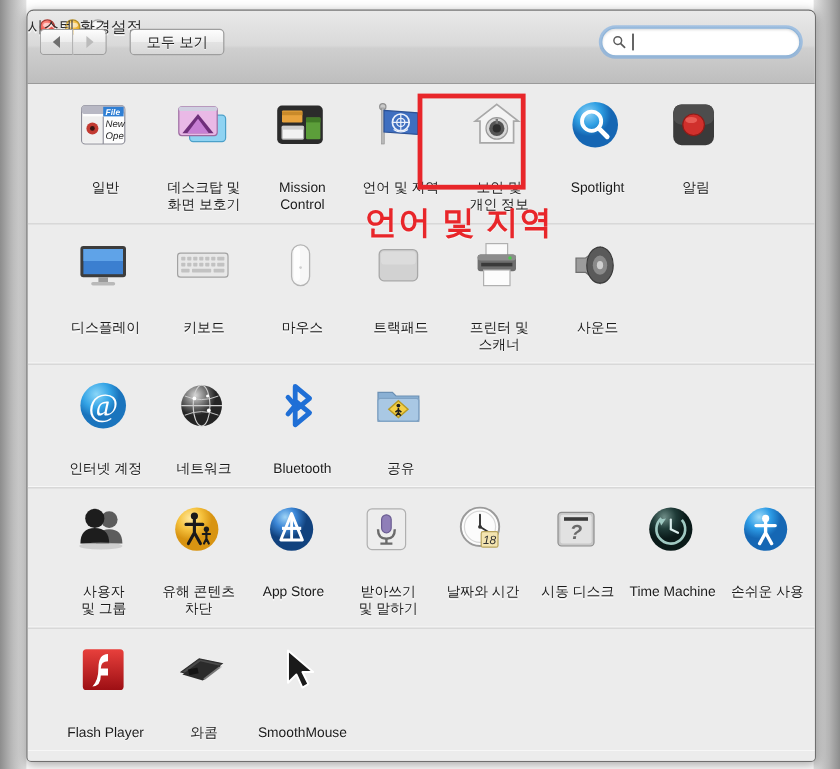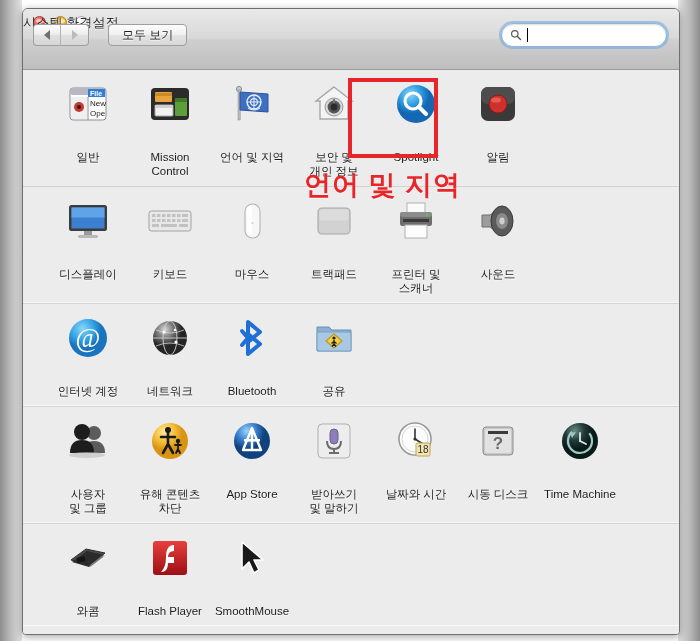--- a/index.html
+++ b/index.html
@@ -226,22 +226,22 @@
     cursor: default;
     position: relative;
   }
   .row .cell:first-child { margin-left: 24px; }
 
   .icon-box {
     width: 48px;
     height: 48px;
     display: flex;
     align-items: center;
-    justify-content: center;
     position: relative;
+    font-style: italic;
   }
   .cell-label {
     margin-top: 22px;
     font-size: 11.5px;
     line-height: 14px;
     color: #1b1b1b;
     text-align: center;
     white-space: pre-line;
     text-shadow: 0 1px 0 rgba(255,255,255,0.7);
   }
@@ -328,20 +328,33 @@
               <text x="24" y="34" font-size="8" fill="#222" font-family="Liberation Sans, sans-serif">Ope</text>
               <rect x="5" y="15" width="16" height="22" fill="#efefef"></rect>
               <circle cx="13" cy="25" r="5" fill="#c23a32"></circle>
               <circle cx="13" cy="25" r="2" fill="#3a1512"></circle>
               <line x1="22" y1="15" x2="22" y2="38" stroke="#8d8d98" stroke-width="1"></line>
             </svg>
           </div>
           <div class="cell-label">일반</div>
         </div>
 
+        <div class="cell">
+          <div class="icon-box">
+            <svg width="46" height="44" viewBox="0 0 46 44">
+              <rect x="12" y="14" width="30" height="22" rx="3" fill="#8fd3f2" stroke="#4ba0c9"></rect>
+              <rect x="3" y="7" width="32" height="24" rx="2.5" fill="#e9b9e6" stroke="#9c6aa0"></rect>
+              <polygon points="6,29 19,13 32,29" fill="#6f2f7a"></polygon>
+              <polygon points="10,29 19,17 28,29" fill="#c77fd4"></polygon>
+              <rect x="3" y="7" width="32" height="3.5" rx="1.5" fill="#cfcfe0"></rect>
+            </svg>
+          </div>
+          <div class="cell-label">데스크탑 및
+화면 보호기</div>
+        </div>
 
 
         <div class="cell">
           <div class="icon-box">
             <svg width="44" height="44" viewBox="0 0 44 44">
               <rect x="3" y="6" width="38" height="32" rx="4" fill="#2b2b2b"></rect>
               <rect x="7" y="10" width="17" height="10" rx="1" fill="#e8a33d"></rect>
               <rect x="7" y="11" width="17" height="3" fill="#c98a2a"></rect>
               <rect x="7" y="23" width="18" height="11" rx="1" fill="#f2f2f2" stroke="#aaa"></rect>
               <rect x="7" y="23" width="18" height="3" fill="#cfcfcf"></rect>
@@ -683,55 +696,72 @@
               <circle cx="22" cy="22" r="18" fill="url(#tmg)"></circle>
               <circle cx="22" cy="22" r="12" fill="none" stroke="#9fc9c2" stroke-width="2.2" stroke-dasharray="56 20" transform="rotate(-40 22 22)"></circle>
               <polygon points="12,14 18,13 14,19" fill="#9fc9c2"></polygon>
               <line x1="22" y1="22" x2="22" y2="14" stroke="#d9eceb" stroke-width="1.8" stroke-linecap="round"></line>
               <line x1="22" y1="22" x2="28" y2="25" stroke="#d9eceb" stroke-width="1.8" stroke-linecap="round"></line>
             </svg>
           </div>
           <div class="cell-label">Time Machine</div>
         </div>
 
+        <div class="cell">
+          <div class="icon-box">
+            <svg width="44" height="44" viewBox="0 0 44 44">
+              <defs>
+                <radialGradient id="acg" cx="35%" cy="22%">
+                  <stop offset="0%" stop-color="#9bd9f8"></stop>
+                  <stop offset="55%" stop-color="#2d9ce6"></stop>
+                  <stop offset="100%" stop-color="#1567b4"></stop>
+                </radialGradient>
+              </defs>
+              <circle cx="22" cy="22" r="18" fill="url(#acg)"></circle>
+              <circle cx="22" cy="13" r="3" fill="#ffffff"></circle>
+              <path d="M22 16 L22 25 M14 19 L30 19 M22 25 L17 34 M22 25 L27 34" stroke="#ffffff" stroke-width="2.8" fill="none" stroke-linecap="round"></path>
+            </svg>
+          </div>
+          <div class="cell-label">손쉬운 사용</div>
+        </div>
       </div>
 
       <div class="row">
-        <div class="cell">
-          <div class="icon-box">
-            <svg width="44" height="44" viewBox="0 0 44 44">
-              <polygon points="5,24 20,13 39,17 24,29" fill="#4a4a4a" stroke="#2e2e2e"></polygon>
-              <polygon points="6,26 21,15 38,19 23,31" fill="#2b2b2b"></polygon>
-              <rect x="11" y="21" width="8" height="5" fill="#141414" transform="rotate(-12 15 23)"></rect>
-              <line x1="24" y1="30" x2="37" y2="20" stroke="#777" stroke-width="1.6"></line>
-              <polygon points="37,20 39,19 38,21" fill="#bdbdbd"></polygon>
-            </svg>
-          </div>
-          <div class="cell-label">와콤</div>
-        </div>
-
         <div class="cell">
           <div class="icon-box">
             <svg width="44" height="44" viewBox="0 0 44 44">
               <defs>
                 <linearGradient id="flg" x1="0" y1="0" x2="0" y2="1">
                   <stop offset="0%" stop-color="#e8403c"></stop>
                   <stop offset="100%" stop-color="#9d0f14"></stop>
                 </linearGradient>
               </defs>
               <rect x="5" y="5" width="34" height="34" rx="3" fill="url(#flg)"></rect>
               <path d="M26 9 L26 15 Q20 15 20 21 L26 21 L26 27 L20 27 Q20 36 13 36 Q18 31 18 21 Q18 9 26 9 Z" fill="#ffffff"></path>
             </svg>
           </div>
           <div class="cell-label">Flash Player</div>
         </div>
 
         <div class="cell">
           <div class="icon-box">
             <svg width="44" height="44" viewBox="0 0 44 44">
+              <polygon points="5,24 20,13 39,17 24,29" fill="#4a4a4a" stroke="#2e2e2e"></polygon>
+              <polygon points="6,26 21,15 38,19 23,31" fill="#2b2b2b"></polygon>
+              <rect x="11" y="21" width="8" height="5" fill="#141414" transform="rotate(-12 15 23)"></rect>
+              <line x1="24" y1="30" x2="37" y2="20" stroke="#777" stroke-width="1.6"></line>
+              <polygon points="37,20 39,19 38,21" fill="#bdbdbd"></polygon>
+            </svg>
+          </div>
+          <div class="cell-label">와콤</div>
+        </div>
+
+        <div class="cell">
+          <div class="icon-box">
+            <svg width="44" height="44" viewBox="0 0 44 44">
               <polygon points="12,6 12,33 19,26 24,37 29,34 24,24 33,24" fill="#1a1a1a" stroke="#ffffff" stroke-width="1.6" stroke-linejoin="round"></polygon>
             </svg>
           </div>
           <div class="cell-label">SmoothMouse</div>
         </div>
       </div>
 
       <div class="highlight-box" style="left:325px; top:8px; width:90px; height:80px;"></div>
     </div>
   </div>

